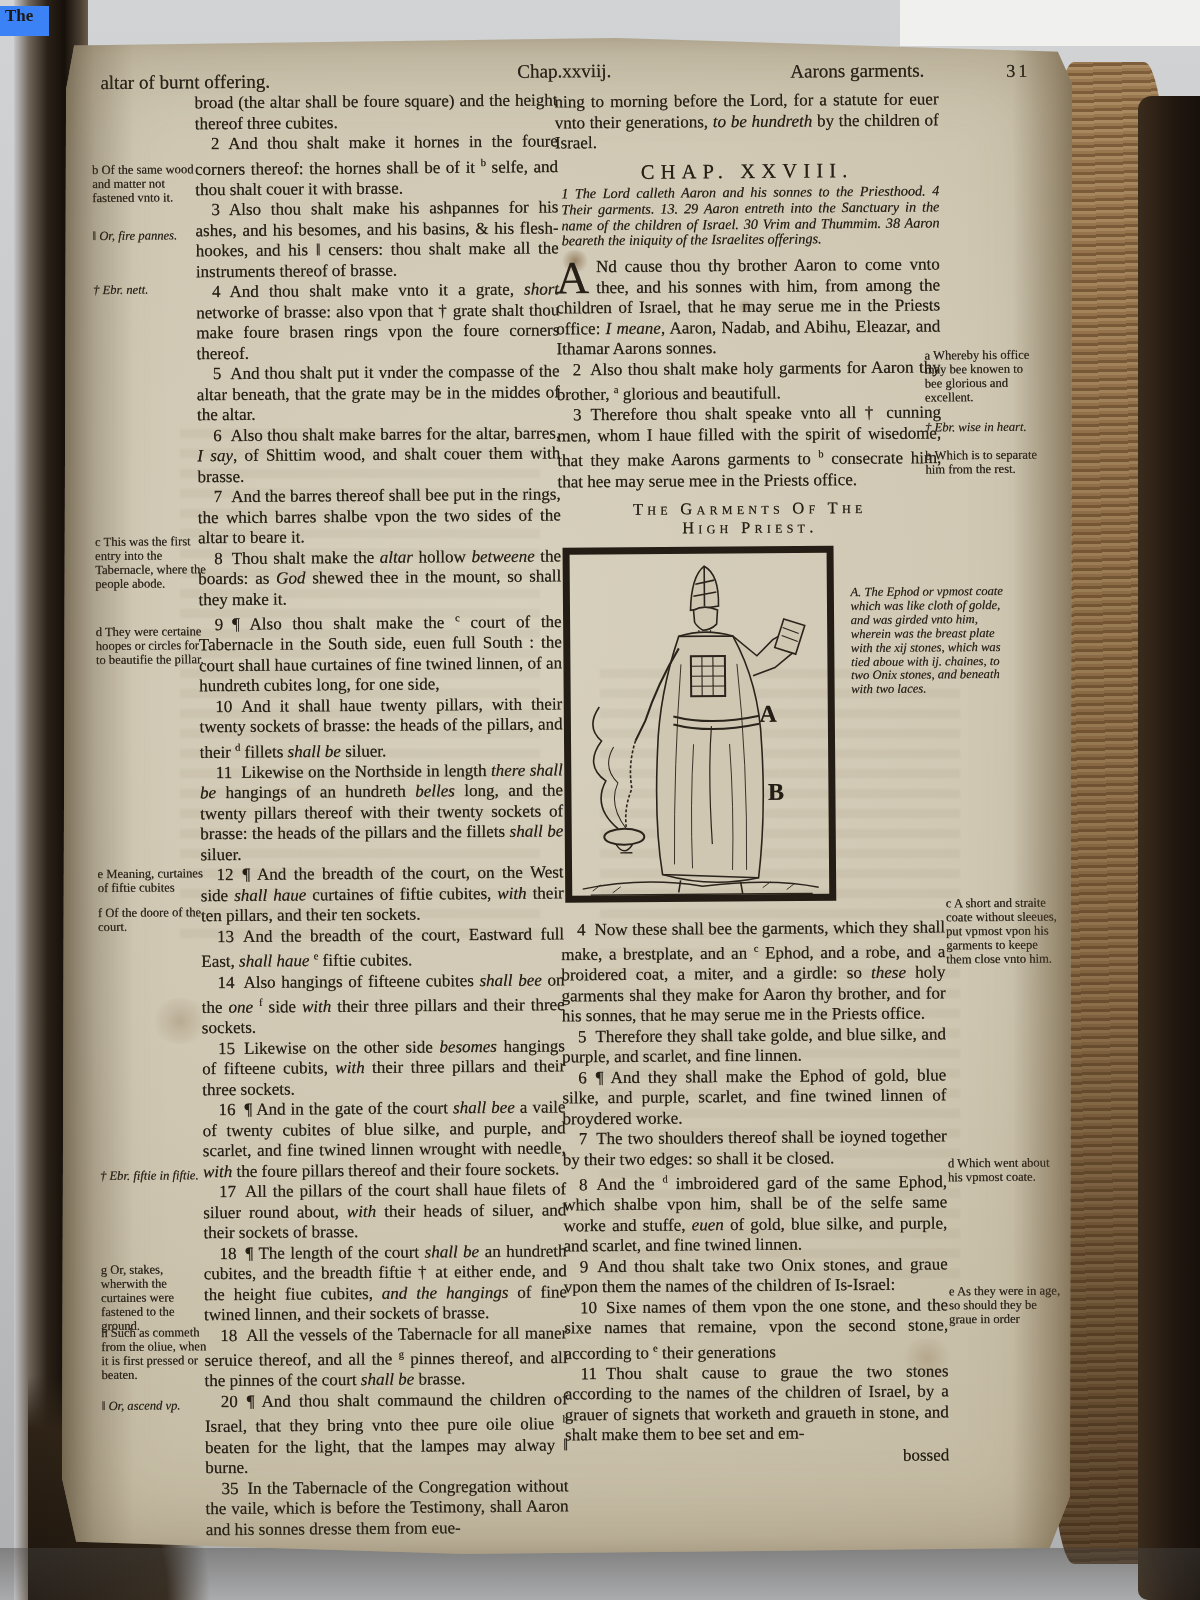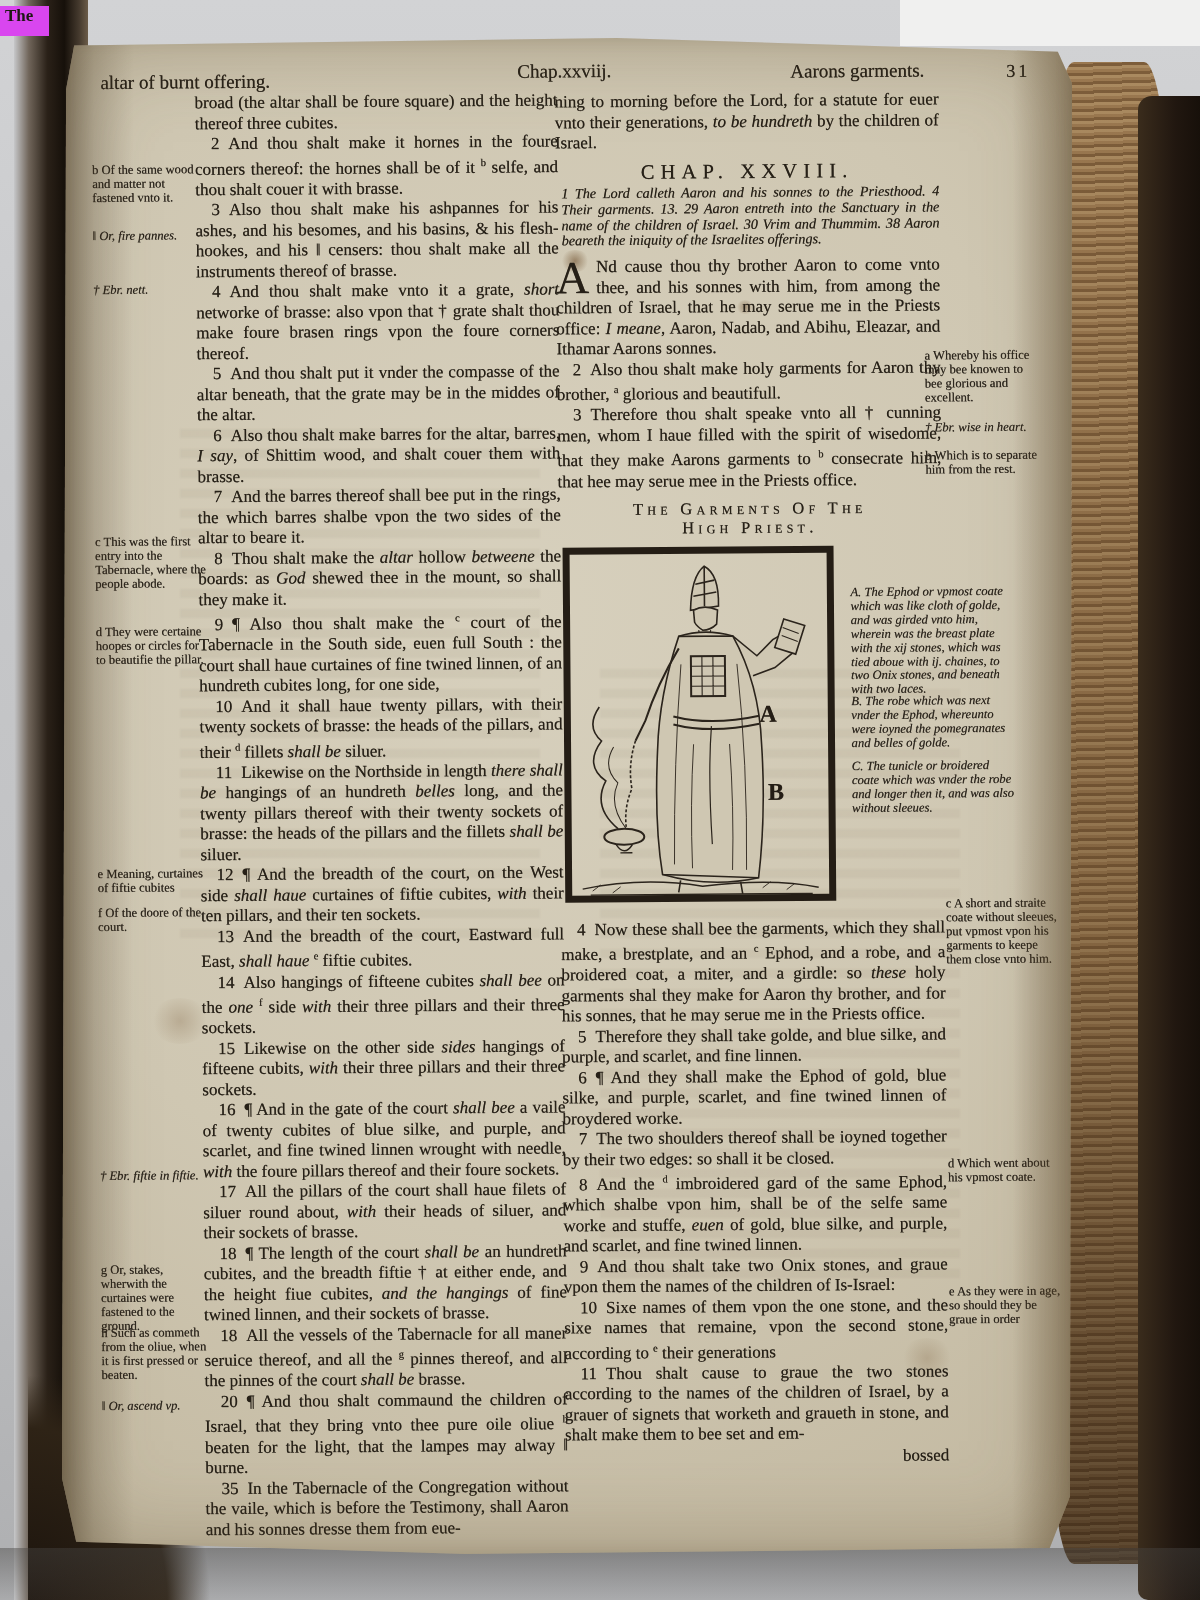--- a/index.html
+++ b/index.html
@@ -4,21 +4,21 @@
 <style>
   html,body{margin:0;padding:0;}
   body{
     width:1200px;height:1600px;position:relative;overflow:hidden;
     background:linear-gradient(180deg,#d2d3d5 0%,#c7c8ca 30%,#bfc0c2 70%,#aeafb1 100%);
     font-family:"Liberation Serif","DejaVu Serif",serif;
   }
   .wall-top{position:absolute;left:900px;top:0;width:300px;height:46px;background:#f0f0ef;}
   .spine{position:absolute;left:14px;top:0;width:74px;height:1600px;
     background:linear-gradient(90deg,#c6c7c9 0%,#70655a 20%,#2a2118 45%,#16100a 68%,#453a2e 88%,#6b5c49 100%);}
-  .corner-chip{position:absolute;left:0;top:6px;width:44px;height:30px;background:#d946ef;
+  .corner-chip{position:absolute;left:0;top:6px;width:44px;height:30px;background:#3b82f6;
     color:#1d1812;font-size:17px;font-weight:bold;padding-left:5px;}
   .fore-edge{position:absolute;left:1050px;top:62px;width:118px;height:1502px;border-radius:24px/160px;
     background:
       linear-gradient(180deg,rgba(60,40,18,.0) 0%,rgba(60,40,18,.25) 60%,rgba(30,18,8,.55) 100%),
       repeating-linear-gradient(178deg,#9a7850 0 3px,#7d5d3a 3px 6px,#aa8a60 6px 9px),
       linear-gradient(90deg,#6b4f30,#93734c);}
   .cover-right{position:absolute;left:1138px;top:96px;width:62px;height:1504px;border-radius:14px 0 0 10px;
     background:linear-gradient(90deg,#3a2c1c,#211710 60%,#17100a);}
   .cover-bl{position:absolute;left:28px;top:1340px;width:230px;height:260px;
     background:radial-gradient(110% 120% at 0% 100%,#1c140d 0%,#2e2316 55%,rgba(46,35,22,0) 72%);}
@@ -119,21 +119,21 @@
         <p class="verse"><span class="vnum">5</span>And thou shalt put it vnder the compasse of the altar beneath, that the grate may be in the middes of the altar.</p>
         <p class="verse"><span class="vnum">6</span>Also thou shalt make barres for the altar, barres, <i>I say</i>, of Shittim wood, and shalt couer them with brasse.</p>
         <p class="verse"><span class="vnum">7</span>And the barres thereof shall bee put in the rings, the which barres shalbe vpon the two sides of the altar to beare it.</p>
         <p class="verse"><span class="vnum">8</span>Thou shalt make the <i>altar</i> hollow <i>betweene</i> the boards: as <i>God</i> shewed thee in the mount, so shall they make it.</p>
         <p class="verse"><span class="vnum">9</span>¶ Also thou shalt make the <sup>c</sup> court of the Tabernacle in the South side, euen full South : the court shall haue curtaines of fine twined linnen, of an hundreth cubites long, for one side,</p>
         <p class="verse"><span class="vnum">10</span>And it shall haue twenty pillars, with their twenty sockets of brasse: the heads of the pillars, and their <sup>d</sup> fillets <i>shall be</i> siluer.</p>
         <p class="verse"><span class="vnum">11</span>Likewise on the Northside in length <i>there shall be</i> hangings of an hundreth <i>belles</i> long, and the twenty pillars thereof with their twenty sockets of brasse: the heads of the pillars and the fillets <i>shall be</i> siluer.</p>
         <p class="verse"><span class="vnum">12</span>¶ And the breadth of the court, on the West side <i>shall haue</i> curtaines of fiftie cubites, <i>with</i> their ten pillars, and their ten sockets.</p>
         <p class="verse"><span class="vnum">13</span>And the breadth of the court, Eastward full East, <i>shall haue</i> <sup>e</sup> fiftie cubites.</p>
         <p class="verse"><span class="vnum">14</span>Also hangings of fifteene cubites <i>shall bee</i> on the <i>one</i> <sup>f</sup> side <i>with</i> their three pillars and their three sockets.</p>
-        <p class="verse"><span class="vnum">15</span>Likewise on the other side <i>sides</i> hangings of fifteene cubits, <i>with</i> their three pillars and their three sockets.</p>
+        <p class="verse"><span class="vnum">15</span>Likewise on the other side <i>besomes</i> hangings of fifteene cubits, <i>with</i> their three pillars and their three sockets.</p>
         <p class="verse"><span class="vnum">16</span>¶ And in the gate of the court <i>shall bee</i> a vaile of twenty cubites of blue silke, and purple, and scarlet, and fine twined linnen wrought with needle, <i>with</i> the foure pillars thereof and their foure sockets.</p>
         <p class="verse"><span class="vnum">17</span>All the pillars of the court shall haue filets of siluer round about, <i>with</i> their heads of siluer, and their sockets of brasse.</p>
         <p class="verse"><span class="vnum">18</span>¶ The length of the court <i>shall be</i> an hundreth cubites, and the breadth fiftie † at either ende, and the height fiue cubites, <i>and the hangings</i> of fine twined linnen, and their sockets of brasse.</p>
         <p class="verse"><span class="vnum">18</span>All the vessels of the Tabernacle for all maner seruice thereof, and all the <sup>g</sup> pinnes thereof, and all the pinnes of the court <i>shall be</i> brasse.</p>
         <p class="verse"><span class="vnum">20</span>¶ And thou shalt commaund the children of Israel, that they bring vnto thee pure oile oliue <sup>h</sup> beaten for the light, that the lampes may alway ‖ burne.</p>
         <p class="verse"><span class="vnum">35</span>In the Tabernacle of the Congregation without the vaile, which is before the Testimony, shall Aaron and his sonnes dresse them from eue-</p>
       </div>
 
     <div class="col col-right">
       <div>
@@ -208,22 +208,20 @@
         </div>
       <div class="catchword">bossed</div>
     </div>
 
     <div style="position:absolute;left:0;top:0;width:1200px;height:1600px;pointer-events:none;">
 
     <div class="note" style="position: absolute; top: 352px; left: 928px; width: 116px;">a Whereby his office may bee knowen to bee glorious and excellent.</div>
         <div class="note italic" style="position: absolute; top: 424px; left: 928px; width: 120px;">† Ebr. wise in heart.</div>
         <div class="note" style="position: absolute; top: 452px; left: 928px; width: 116px;">b Which is to separate him from the rest.</div>
         <div class="note italic" style="position: absolute; top: 588px; left: 852px; width: 164px;">A. The Ephod or vpmost coate which was like cloth of golde, and was girded vnto him, wherein was the breast plate with the xij stones, which was tied aboue with ij. chaines, to two Onix stones, and beneath with two laces.</div>
-        <div class="note italic" style="position: absolute; top: 697px; left: 852px; width: 164px;">B. The robe which was next vnder the Ephod, whereunto were ioyned the pomegranates and belles of golde.</div>
-        <div class="note italic" style="position: absolute; top: 762px; left: 852px; width: 164px;">C. The tunicle or broidered coate which was vnder the robe and longer then it, and was also without sleeues.</div>
         <div class="note" style="position: absolute; top: 900px; left: 945px; width: 112px;">c A short and straite coate without sleeues, put vpmost vpon his garments to keepe them close vnto him.</div>
         <div class="note" style="position: absolute; top: 1160px; left: 945px; width: 112px;">d Which went about his vpmost coate.</div>
         <div class="note" style="position: absolute; top: 1288px; left: 945px; width: 112px;">e As they were in age, so should they be graue in order</div>
       </div>
 
   </div>
   <div class="gutter"></div>
   <div class="edge-r"></div>
   <div class="vignette"></div>
 </div>

